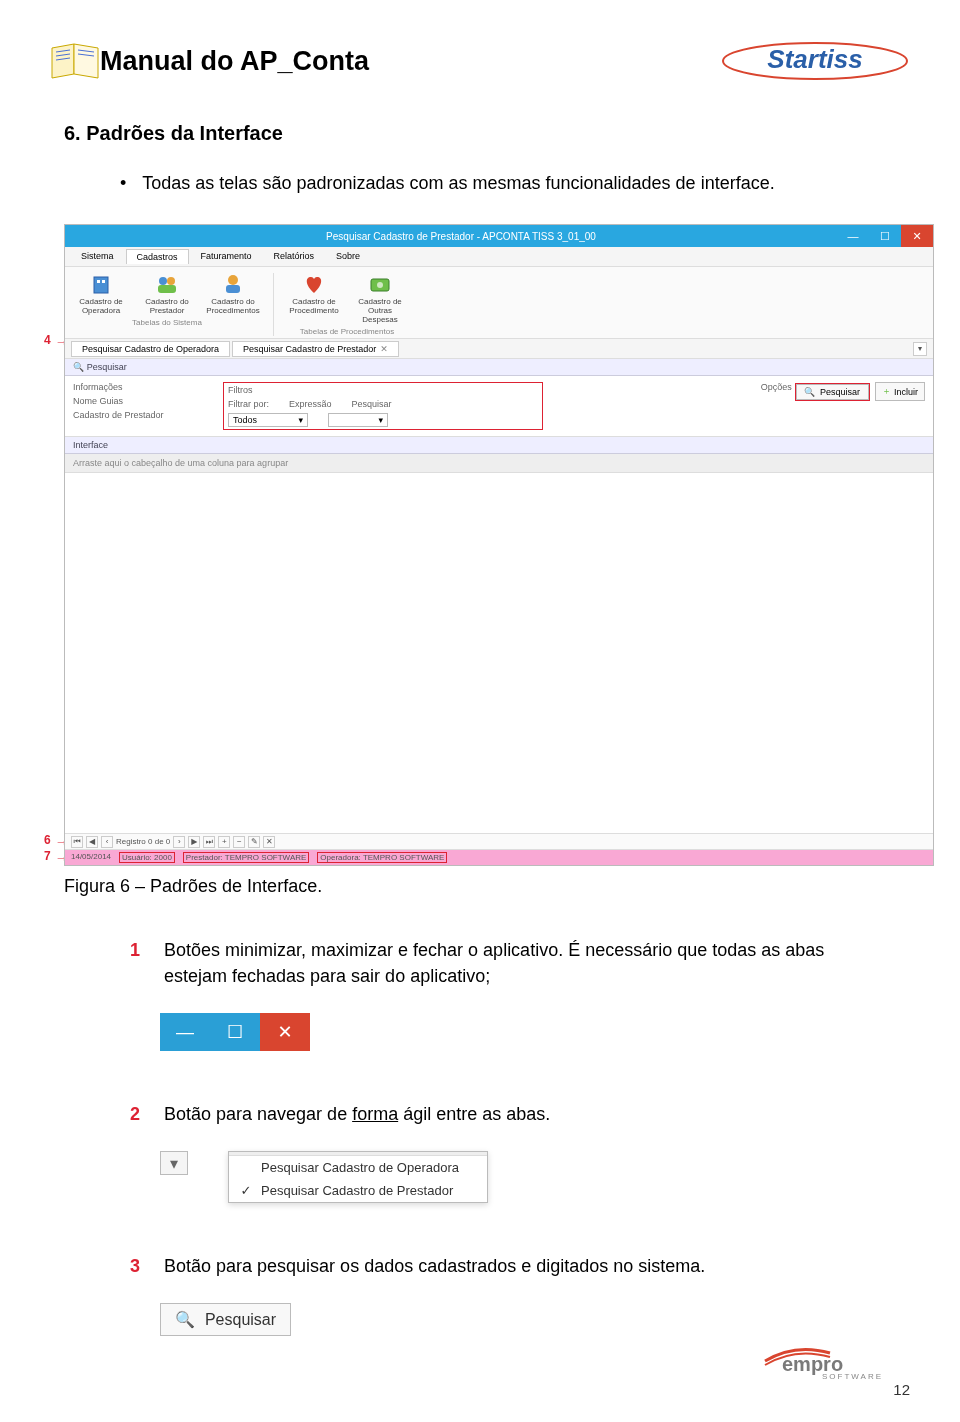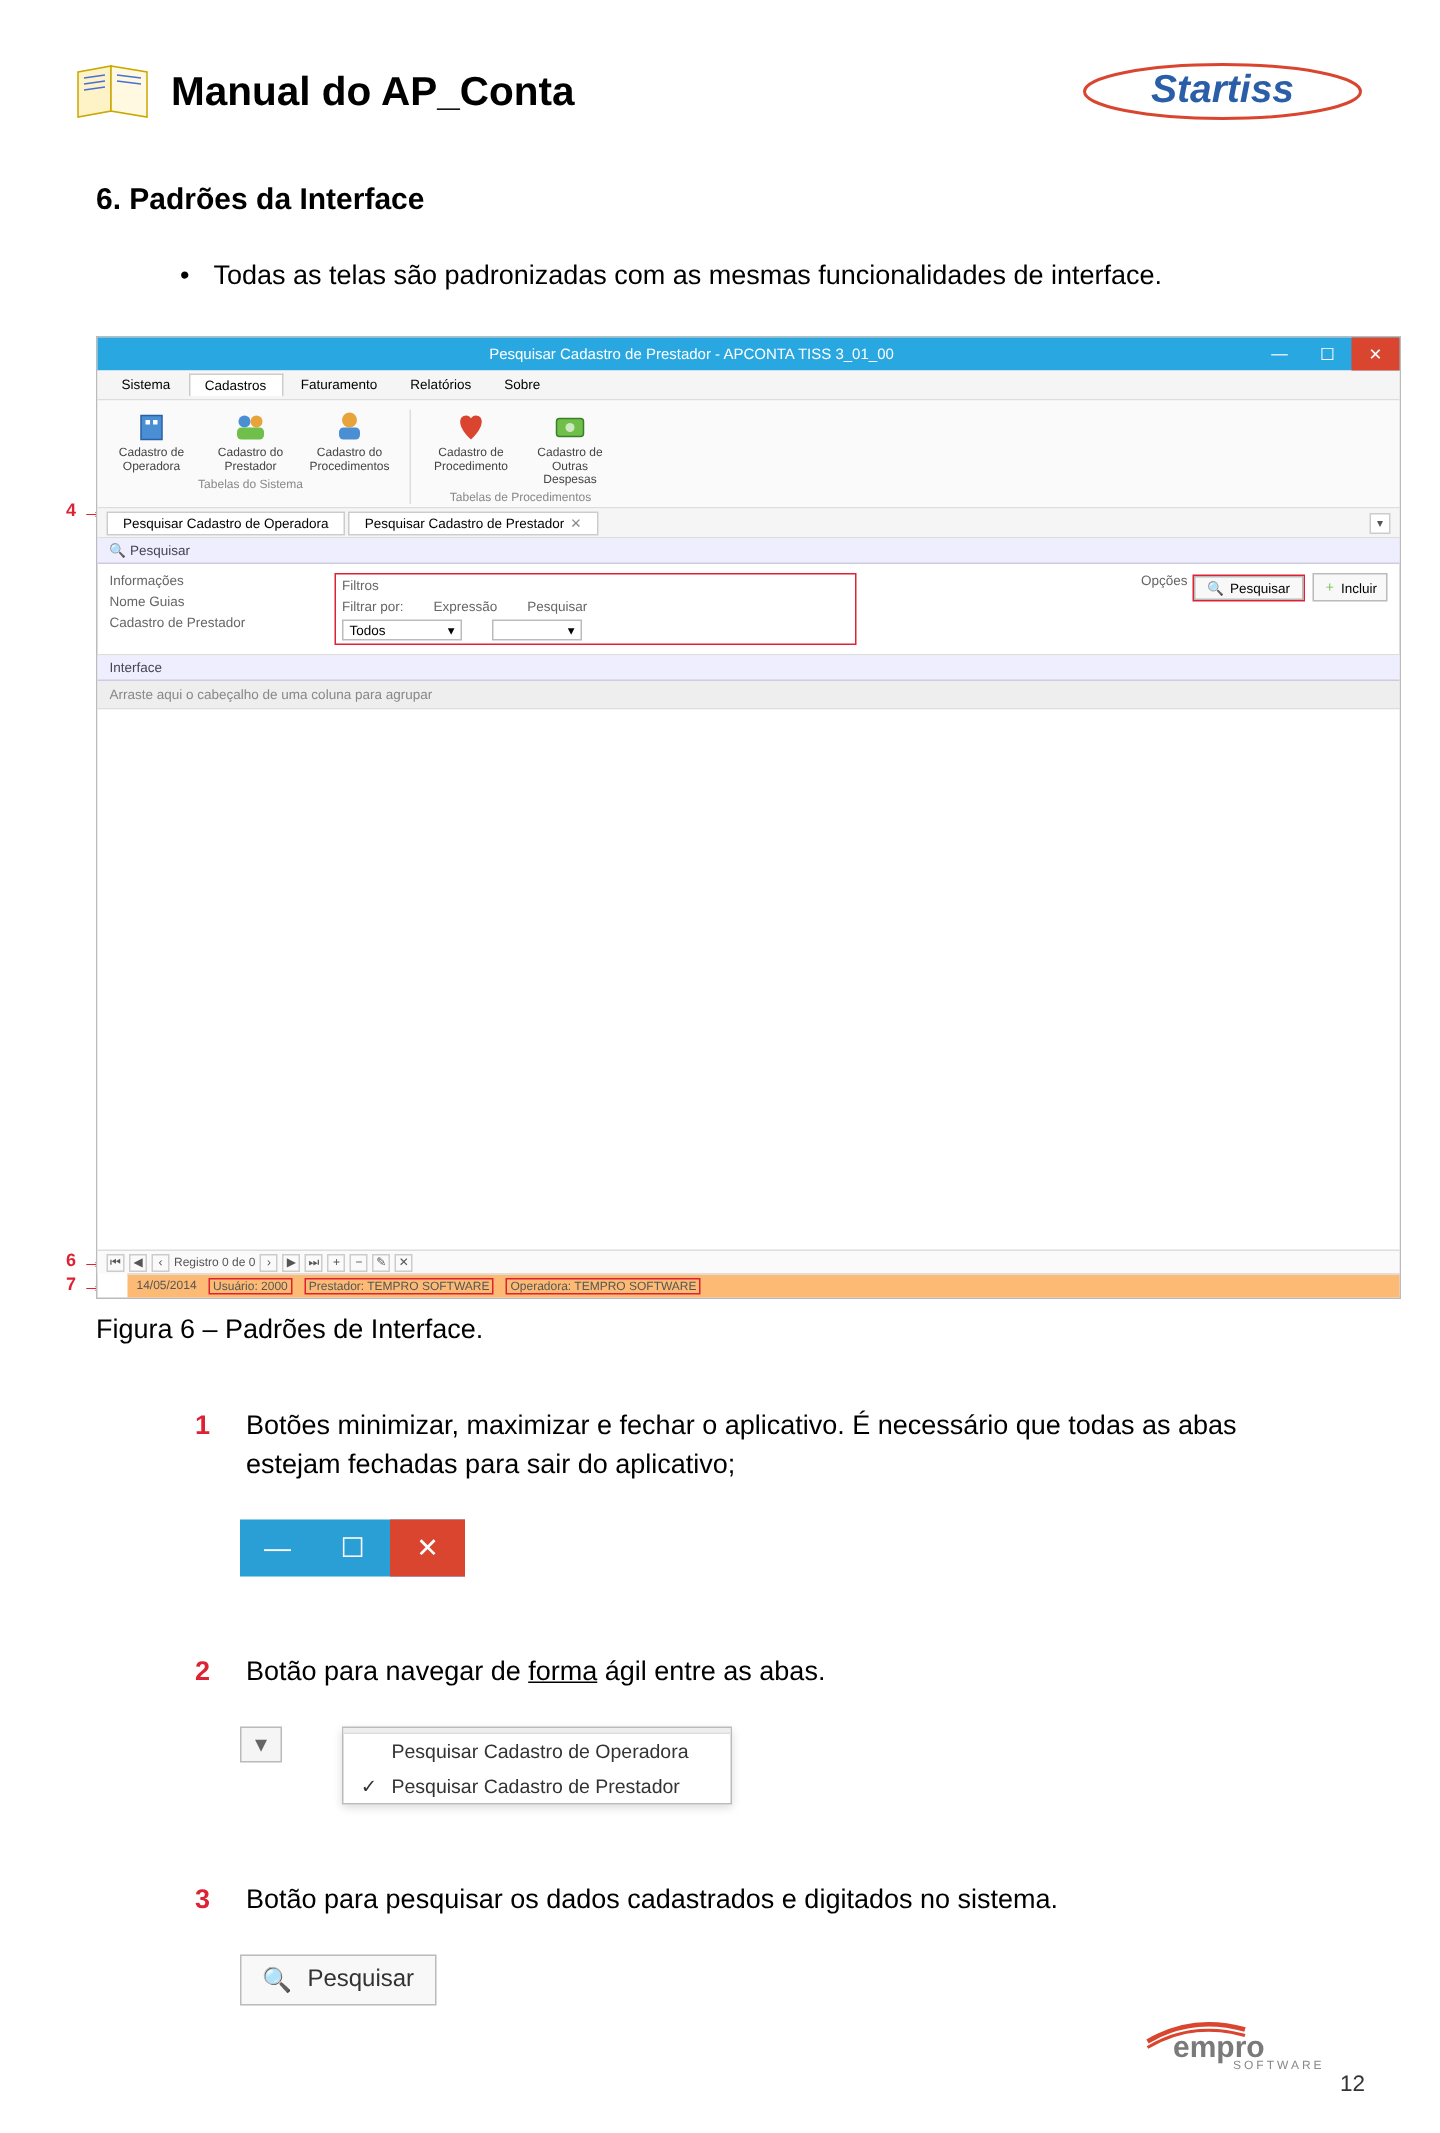--- a/index.html
+++ b/index.html
@@ -1,19 +1,19 @@
 <!DOCTYPE html>
 <html><head>
 <meta charset="utf-8">
 <style>
   * { box-sizing: border-box; margin: 0; padding: 0; }
   body { font-family: Arial, Helvetica, sans-serif; background: #fff; color: #000; width: 960px; margin: 0 auto; position: relative; }
   .page { padding: 40px 50px 30px 50px; min-height: 1422px; position: relative; }
   .header-row { display: flex; align-items: center; justify-content: space-between; margin-bottom: 40px; }
-  .header-left { display: flex; align-items: center; gap: 14px; }
+  .header-left { display: flex; align-items: center; }
   .book-icon { width: 50px; height: 38px; }
   .manual-title { font-size: 27px; font-weight: bold; }
   .header-logo { width: 190px; }
   .section-heading { font-size: 20px; font-weight: bold; margin: 0 0 28px 14px; }
   .bullet-row { margin: 0 0 30px 70px; display: flex; gap: 16px; font-size: 18px; }
   .bullet-dot { font-size: 18px; line-height: 20px; }
   
   .app-shot { border: 1px solid #bbb; width: 870px; margin: 0 0 0 14px; position: relative; background: #fff; }
   .titlebar { background: #29a7e0; color: #fff; display: flex; align-items: center; justify-content: space-between; height: 22px; font-size: 10px; }
   .titlebar .title-text { flex: 1; text-align: center; }
@@ -32,32 +32,32 @@
   .tabstrip { display: flex; align-items: center; font-size: 9px; background: #f5f5f5; border-bottom: 1px solid #ddd; padding: 2px 6px; height: 20px; }
   .doc-tab { padding: 2px 10px; border: 1px solid #ccc; background: #fff; margin-right: 2px; display: flex; align-items: center; gap: 4px; }
   .doc-tab .x { font-size: 9px; color: #888; }
   .tab-drop { margin-left: auto; border: 1px solid #ccc; width: 14px; height: 14px; display: flex; align-items: center; justify-content: center; font-size: 8px; color: #555; background: #fff; }
   .section-bar { background: #eef; border-bottom: 1px solid #ccd; font-size: 9px; padding: 3px 8px; color: #445; }
   .filters { display: flex; font-size: 9px; padding: 6px 8px; gap: 10px; align-items: flex-start; border-bottom: 1px solid #ddd; }
   .f-col { display: flex; flex-direction: column; gap: 4px; }
   .f-col.info { width: 140px; }
   .f-label { color: #666; }
   .f-box { border: 1px solid #d23; padding: 2px 4px; }
-  .f-filtros { width: 348px; }
+  .f-filtros { width: 320px; }
   .f-filtros-row { display: flex; gap: 20px; align-items: center; }
   .f-select { border: 1px solid #bbb; padding: 1px 4px; width: 80px; display: flex; justify-content: space-between; align-items: center; background: #fff; font-size: 9px; }
   .opcoes { margin-left: auto; display: flex; flex-direction: row; gap: 4px; }
   .opcoes-row { display: flex; gap: 6px; align-items: center; }
   .btn-pesq { border: 1px solid #bbb; padding: 2px 8px; display: flex; align-items: center; gap: 4px; background: #f8f8f8; font-size: 9px; box-shadow: 0 0 0 1px #d23; }
   .btn-inc { border: 1px solid #bbb; padding: 2px 6px; display: flex; align-items: center; gap: 3px; background: #f8f8f8; font-size: 9px; }
   .grid-head { background: #eee; font-size: 9px; padding: 4px 8px; color: #888; border-bottom: 1px solid #ddd; }
   .grid-body { height: 360px; background: #fff; }
   .pager { display: flex; align-items: center; gap: 3px; font-size: 8px; padding: 2px 6px; border-top: 1px solid #ddd; background: #fafafa; color: #555; height: 16px; }
   .pager span.btn { border: 1px solid #ccc; width: 12px; height: 12px; display: inline-flex; align-items: center; justify-content: center; font-size: 8px; }
-  .statusbar { font-size: 8px; padding: 2px 6px; border-top: 1px solid #ddd; background: #fdba74; color: #555; display: flex; gap: 8px; margin-left: 20px; }
+  .statusbar { font-size: 8px; padding: 2px 6px; border-top: 1px solid #ddd; background: #f9a8d4; color: #555; display: flex; gap: 8px; }
   .status-red { border: 1px solid #d23; padding: 0 2px; }
   
   .ann { position: absolute; color: #d23; font-size: 12px; font-weight: bold; display: flex; align-items: center; gap: 4px; }
   .ann .arrow-r::after { content: "→"; font-size: 14px; }
   .fig-caption { font-size: 18px; margin: 10px 0 40px 14px; }
   
   .num-item { display: flex; gap: 18px; margin: 0 0 24px 80px; font-size: 18px; align-items: flex-start; line-height: 1.45; }
   .num-item .n { color: #d23; font-weight: bold; min-width: 16px; }
   .num-item .txt { max-width: 680px; }
   .underline { text-decoration: underline; }

